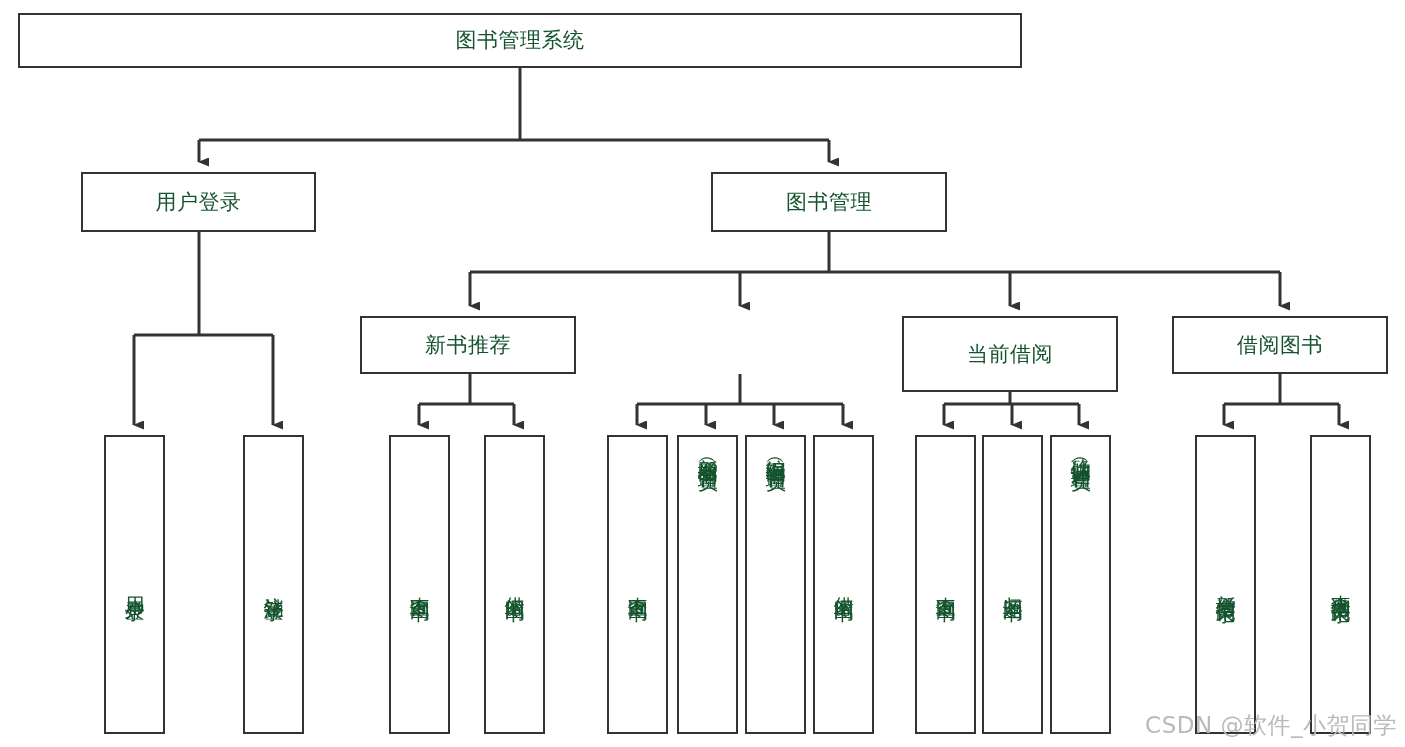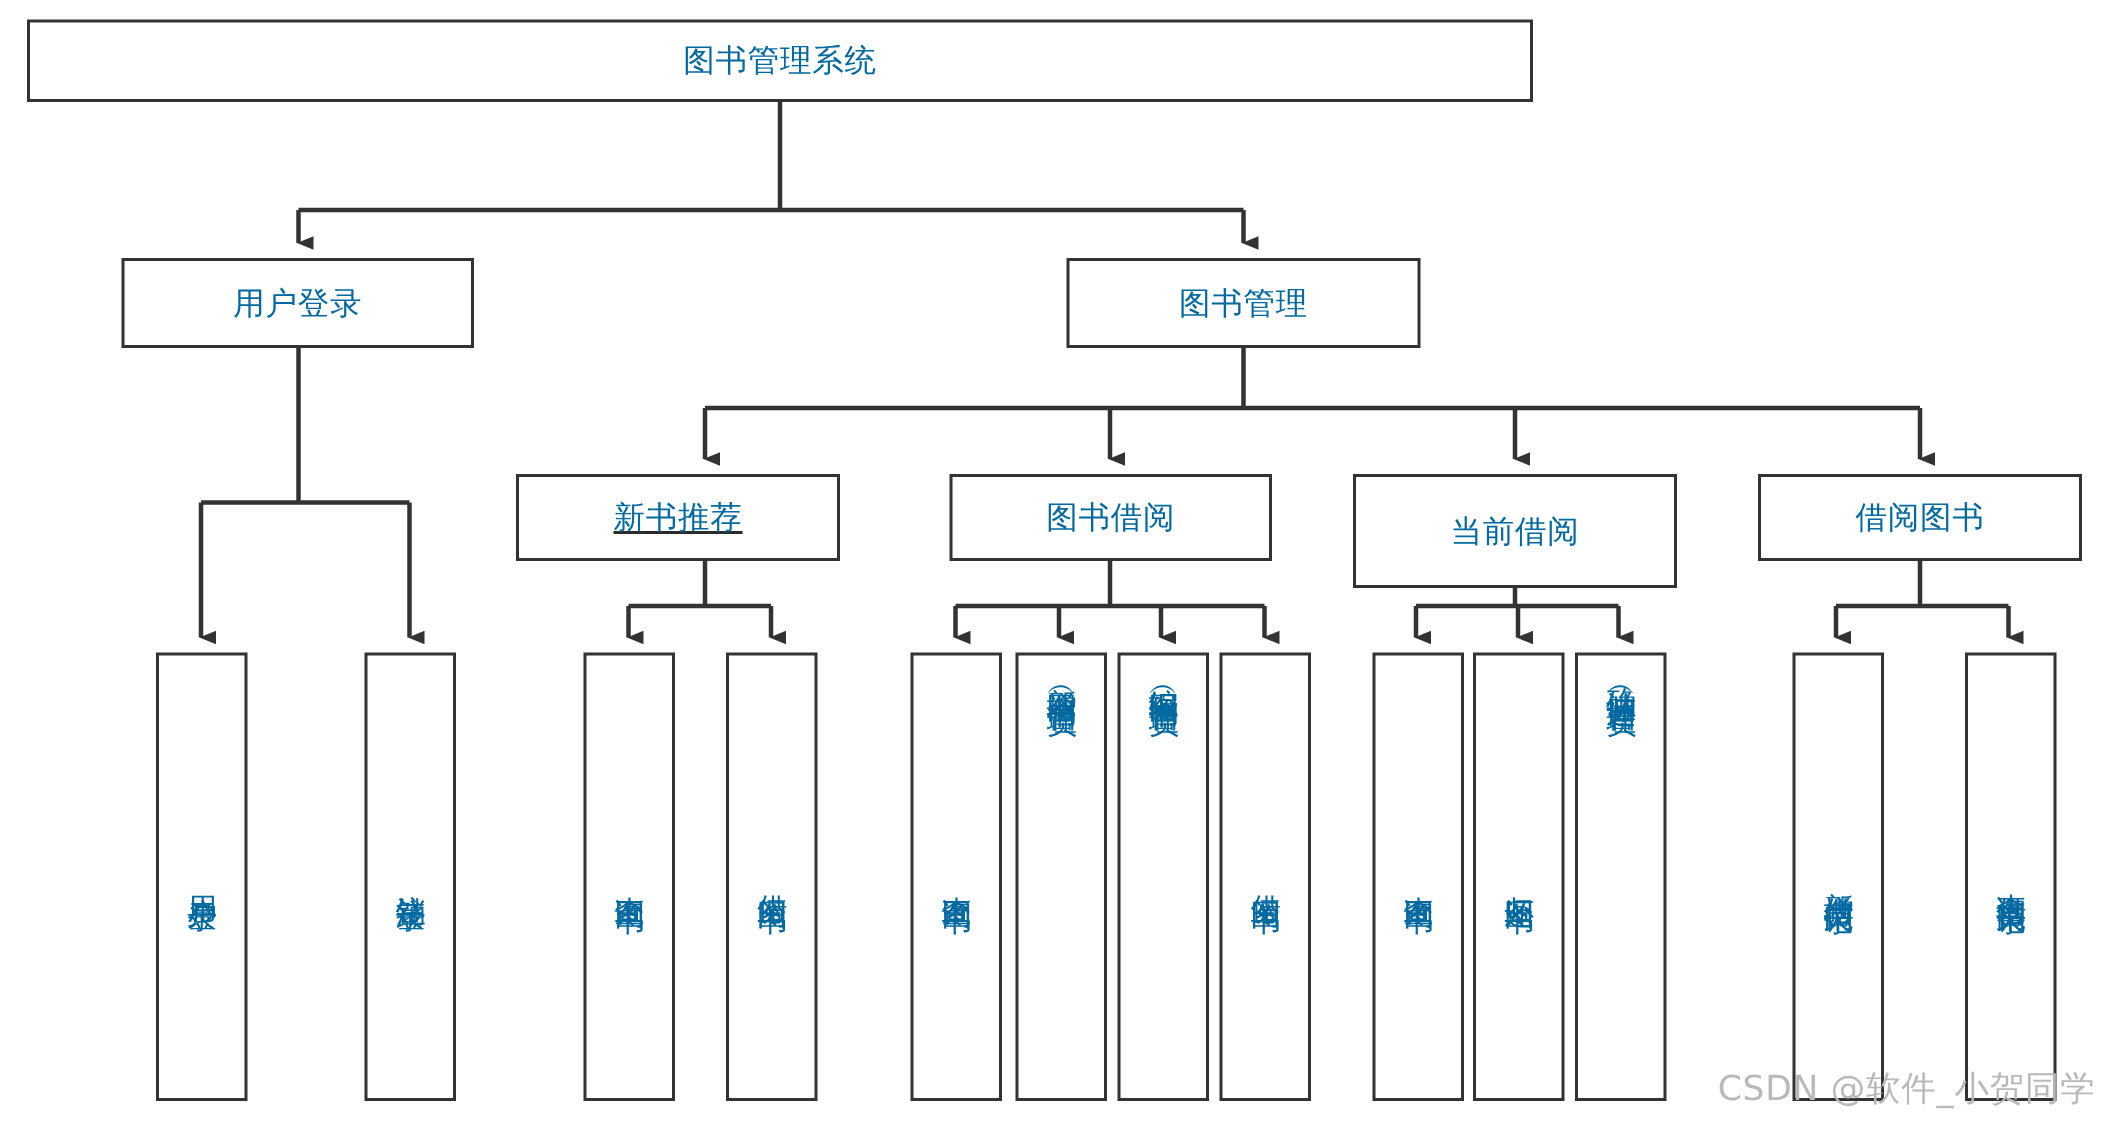--- a/index.html
+++ b/index.html
@@ -34,21 +34,21 @@
     display: flex;
     align-items: center;
     justify-content: center;
     color: #2b2b2b;
   }
   .node-label {
     display: block;
     text-align: center;
     line-height: 1.18;
     letter-spacing: 0.5px;
-    color: #0369a1;
+    color: #14532d;
     white-space: nowrap;
   }
   .node.horizontal .node-label {
     font-size: 21px;
   }
   .node.root .node-label {
     font-size: 21px;
   }
   .node.vertical {
     align-items: flex-start;
@@ -136,25 +136,22 @@
     <span class="node-label">图书管理系统</span>
   </div>
 
   <div class="node horizontal" style="left:81px; top:172px; width:235px; height:60px;">
     <span class="node-label">用户登录</span>
   </div>
   <div class="node horizontal" style="left:711px; top:172px; width:236px; height:60px;">
     <span class="node-label">图书管理</span>
   </div>
 
-  <div class="node horizontal" style="left:344px; top:316px; width:216px; height:58px;text-decoration:underline;">
+  <div class="node horizontal" style="left:360px; top:316px; width:216px; height:58px;">
     <span class="node-label">新书推荐</span>
-  </div>
-  <div class="node horizontal" style="left:633px; top:316px; width:215px; height:58px;">
-    <span class="node-label">图书借阅</span>
   </div>
   <div class="node horizontal" style="left:902px; top:316px; width:216px; height:76px;">
     <span class="node-label">当前借阅</span>
   </div>
   <div class="node horizontal" style="left:1172px; top:316px; width:216px; height:58px;">
     <span class="node-label">借阅图书</span>
   </div>
 
   <div class="node vertical centered" style="left:104px; top:435px; width:61px; height:299px;">
     <span class="node-label">用户登录</span>

